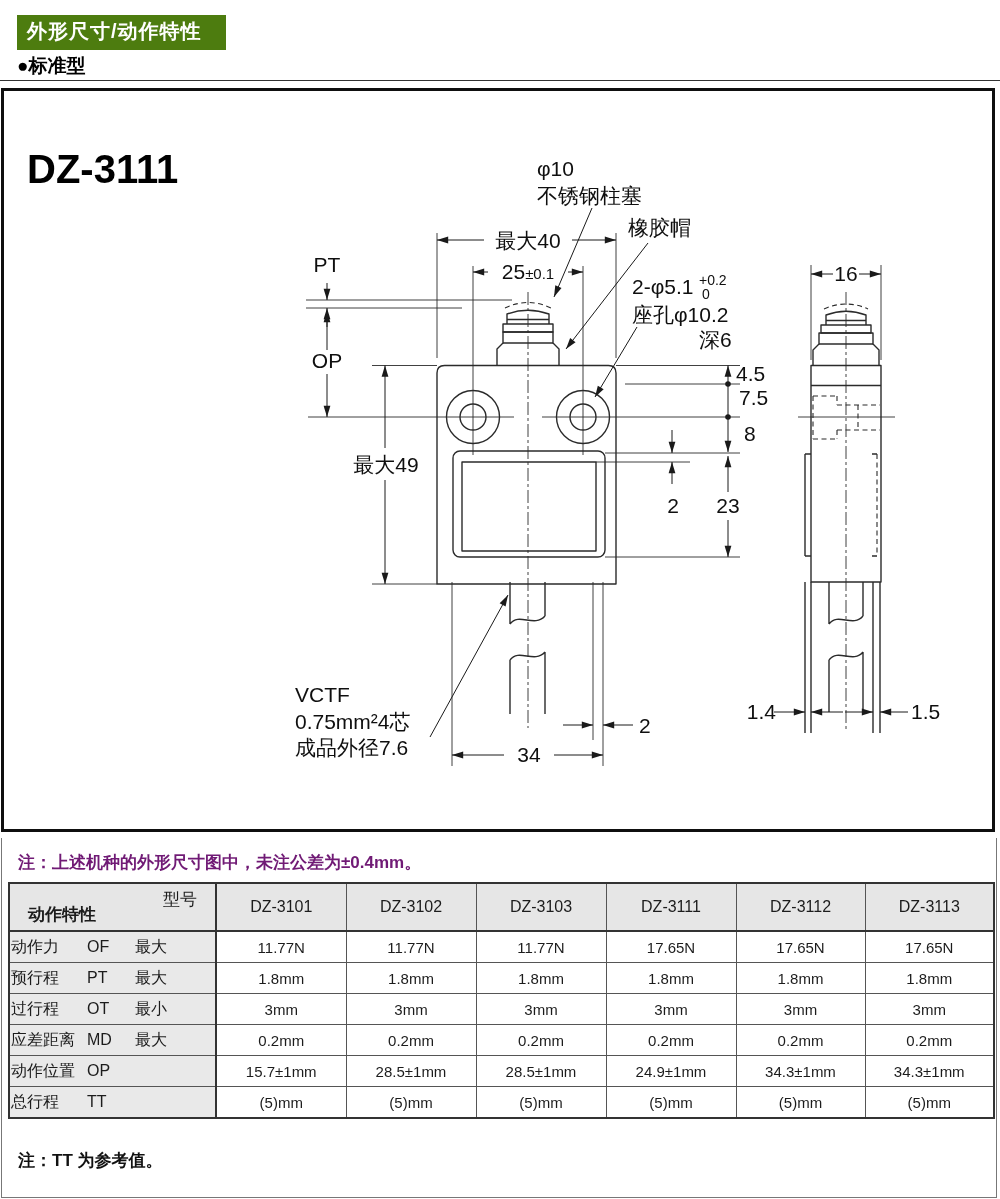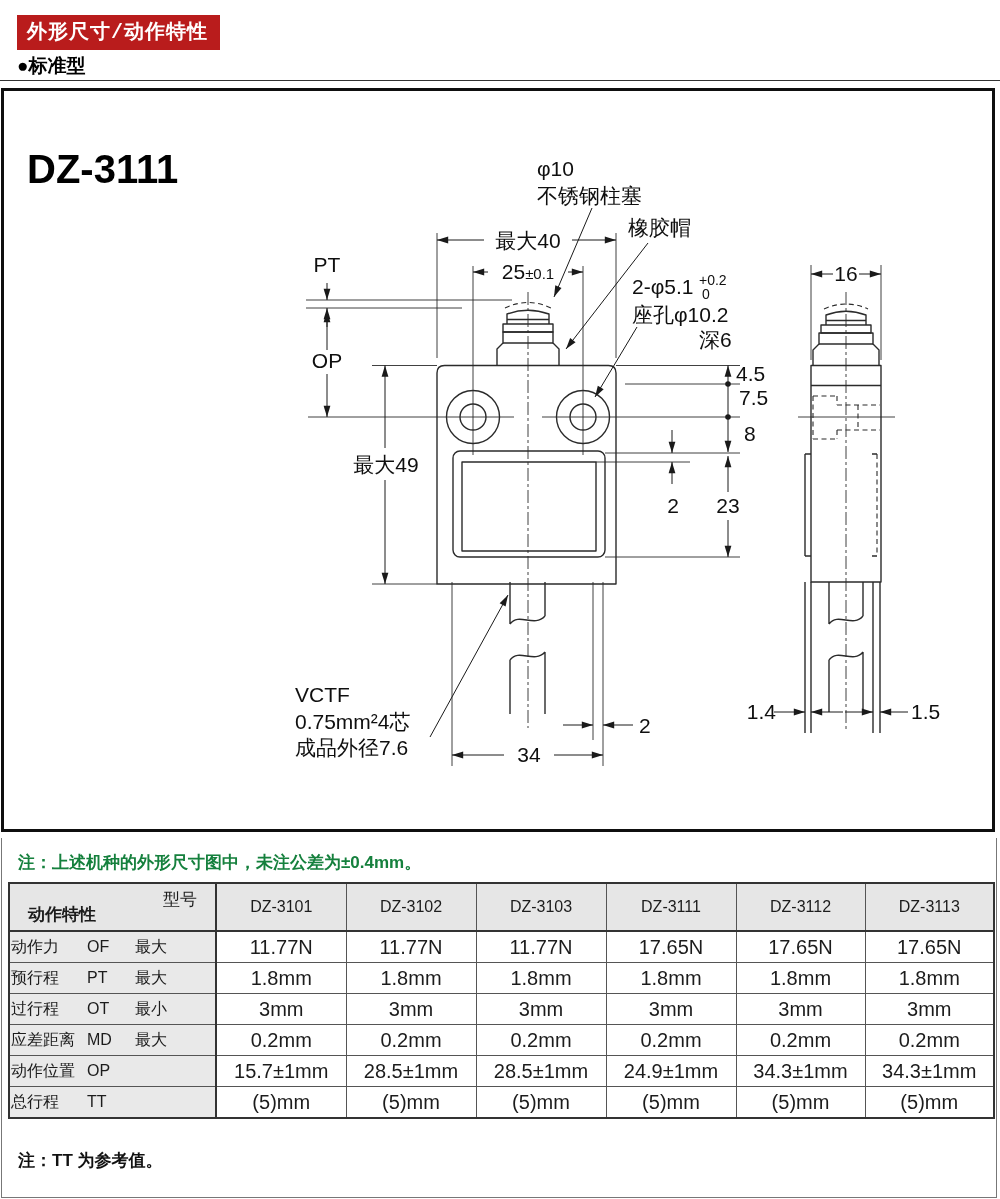--- a/index.html
+++ b/index.html
@@ -3,46 +3,46 @@
 <meta charset="utf-8">
 <style>
   html,body { margin:0; padding:0; background:#fff; }
   .page {
     position:relative; width:1000px; height:1199px; background:#ffffff;
     font-family:"Liberation Sans","DejaVu Sans",sans-serif; color:#111;
     overflow:hidden;
   }
   .section-badge {
     position:absolute; left:17px; top:15px;
-    background:#b91c1c; color:#fff; font-size:20px; font-weight:bold;
-    padding:3px 12px 5px 10px; letter-spacing:1px;font-family:Liberation Mono, monospace;
+    background:#4d7c0f; color:#fff; font-size:20px; font-weight:bold;
+    padding:3px 24px 5px 10px; letter-spacing:1px;
   }
   .subsection { position:absolute; left:17px; top:53px; font-size:19px; font-weight:bold; color:#000; }
   .top-rule { position:absolute; left:0; top:80px; width:1000px; height:1px; background:#333; }
   .drawing-box {
     position:absolute; left:1px; top:88px; width:994px; height:744px;
     border:3px solid #0f0f0f; background:#fff; box-sizing:border-box;
   }
   .lower-frame {
     position:absolute; left:1px; top:838px; width:996px; height:360px;
     border-left:1px solid #777; border-right:1px solid #777; border-bottom:1px solid #777;
     box-sizing:border-box;
   }
   .dwg-title { position:absolute; left:27px; top:97px; font-size:40px; font-weight:bold; letter-spacing:1px; color:#000; }
   .dwg-model { position:absolute; left:27px; top:147px; font-size:40px; font-weight:600; color:#000; }
   .dwg-svg { position:absolute; left:0; top:0; }
 
-  .note1 { position:absolute; left:18px; top:851px; font-size:17px; font-weight:600; color:#15803d; }
+  .note1 { position:absolute; left:18px; top:851px; font-size:17px; font-weight:600; color:#701a75; }
   .note2 { position:absolute; left:18px; top:1149px; font-size:17px; font-weight:600; color:#111; }
 
   table.spec { position:absolute; left:8px; top:882px; border-collapse:collapse; table-layout:fixed; background:#fff; }
   table.spec { border:2px solid #333; }
   table.spec th, table.spec td { border:1px solid #555; font-weight:normal; color:#1c1c1c; }
   table.spec thead th { height:44px; background:#e6e6e6; font-size:16px; }
-  table.spec tbody td { height:28px; text-align:center; font-size:20px; }
+  table.spec tbody td { height:28px; text-align:center; font-size:15px; }
   table.spec tbody th { background:#e9e9e9; border-right:2px solid #333; }
   table.spec thead th.corner { position:relative; border-right:2px solid #333; background:#e6e6e6; }
   table.spec thead tr th { border-bottom:2px solid #333;margin-top:14px; }
   .corner-top { position:absolute; right:18px; top:4px; font-size:17px; }
   .corner-bottom { position:absolute; left:18px; bottom:4px; font-size:17px;font-weight:bold; }
   .rowlab { display:flex; align-items:center; padding-left:0; font-size:16px; }
   .rowlab .n { width:76px; text-align:left; }
   .rowlab .c { width:48px; text-align:left; }
   .rowlab .q { flex:1; text-align:left; }
 

